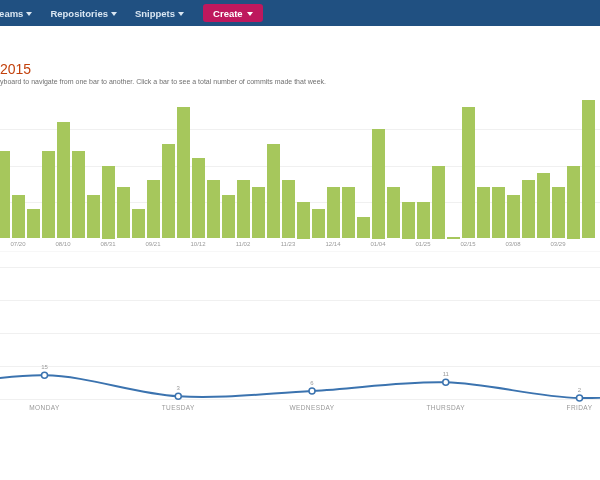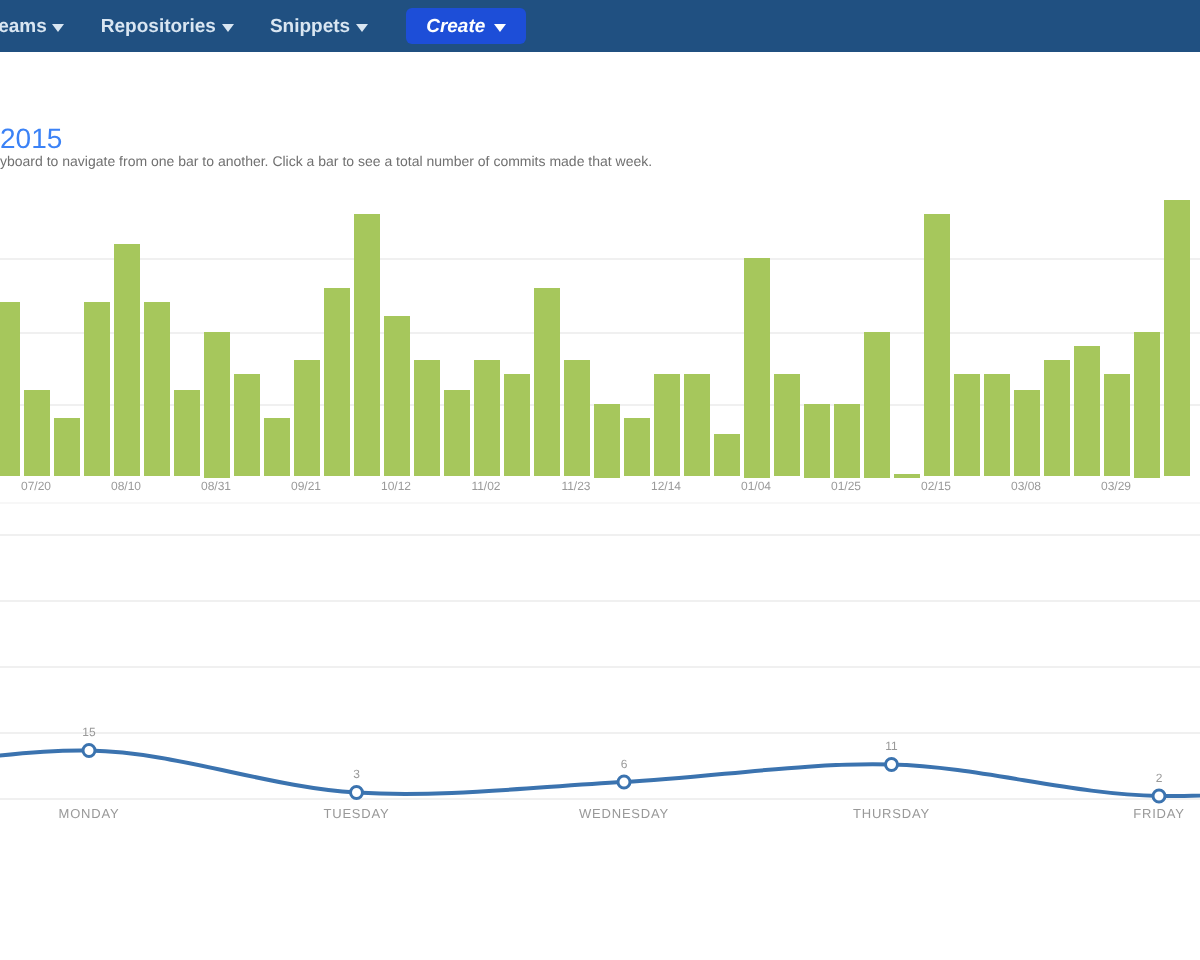--- a/index.html
+++ b/index.html
@@ -13,21 +13,21 @@
   .nav-item { color: #d9e6f2; font-size: 9.5px; font-weight: bold; padding: 0 9px;
     display: flex; align-items: center; gap: 3px; cursor: pointer; white-space: nowrap; }
   .caret { display: inline-block; width: 0; height: 0; border-left: 3px solid transparent;
     border-right: 3px solid transparent; border-top: 4px solid #d9e6f2; margin-top: 1px; }
   .create-btn { margin-left: 10px; height: 18px; border: none; border-radius: 3px;
     color: #fff; font-size: 9.5px; font-weight: bold; padding: 0 10px;
     display: flex; align-items: center; gap: 4px; cursor: pointer; }
   .create-btn .caret { border-top-color: #fff; }
 
   
-  .page-title { position: absolute; left: 0; top: 61px; font-size: 14px; color: #3b82f6; }
+  .page-title { position: absolute; left: 0; top: 61px; font-size: 14px; color: #c2410c; }
   .page-subtitle { position: absolute; left: 0; top: 78px; font-size: 7px; color: #707070; white-space: nowrap; }
 
   
   .gridline { position: absolute; left: 0; width: 600px; height: 1px; background: #f0f0f0; }
   .gridline.faint { background: #f7f7f7; }
   .bar { position: absolute; width: 13px; }
   .x-tick { position: absolute; width: 30px; text-align: center; font-size: 6px; color: #9a9a9a; }
   .day-label { position: absolute; width: 70px; text-align: center; font-size: 6.5px;
     letter-spacing: 0.4px; color: #999; }
   .pt-label { position: absolute; width: 20px; text-align: center; font-size: 6px; color: #999; }
@@ -46,21 +46,21 @@
         <span class="caret"></span>
       </div>
       <div class="nav-item">
         <span>Repositories</span>
         <span class="caret"></span>
       </div>
       <div class="nav-item">
         <span>Snippets</span>
         <span class="caret"></span>
       </div>
-      <button class="create-btn" id="create-btn" style="background: #1d4ed8; font-style: italic;">
+      <button class="create-btn" id="create-btn" style="background: #be185d;">
         <span>Create</span>
         <span class="caret"></span>
       </button>
     </div>
   </div>
 
   <div class="page-title">2015</div>
   <div class="page-subtitle">yboard to navigate from one bar to another. Click a bar to see a total number of commits made that week.</div>
 
   <div id="chart-layer">

